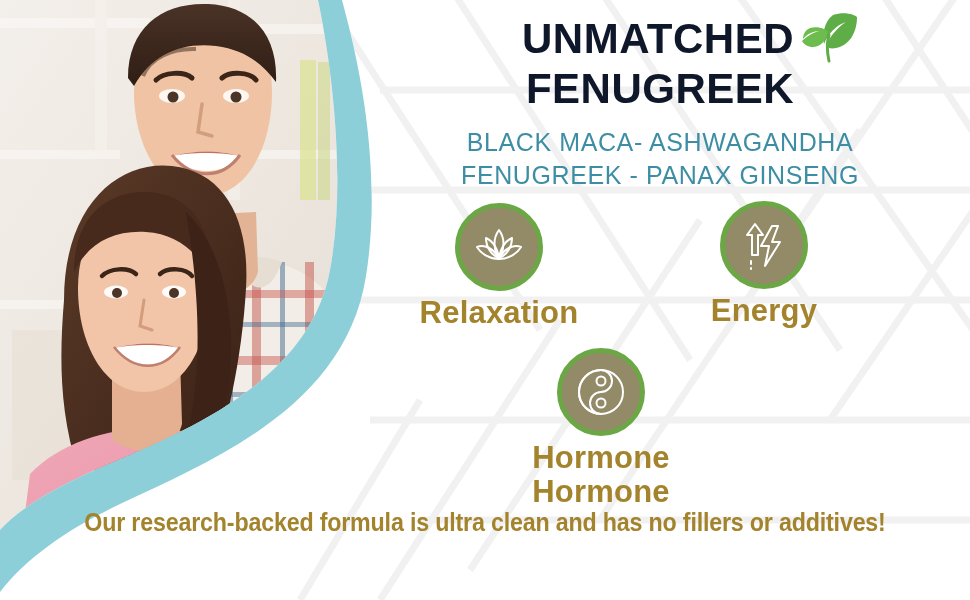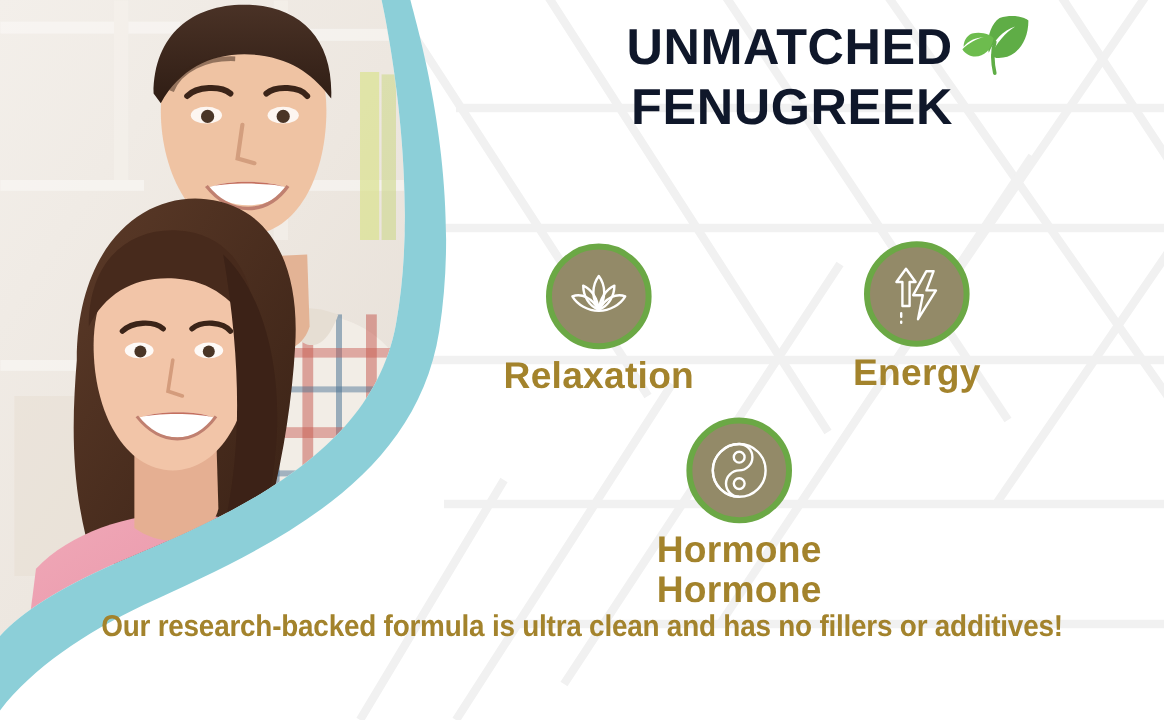--- a/index.html
+++ b/index.html
@@ -125,21 +125,21 @@
     font-family: "Liberation Sans", sans-serif;
     font-weight: bold;
     font-size: 31px;
     line-height: 34px;
     letter-spacing: 0.2px;
   }
 
   #benefit-relaxation { left: 44px;  top: 203px; }
   #benefit-energy     { left: 309px; top: 201px; }
   #benefit-mood       { left: -90px; top: 348px; }
-  #benefit-hormone    { left: 161px; top: 348px; }
+  #benefit-hormone    { left: 146px; top: 348px; }
 
   
   #tagline {
     position: absolute;
     left: 0;
     top: 508px;
     width: 970px;
     text-align: center;
     z-index: 4;
     color: #A3832C;
@@ -297,20 +297,24 @@
           <svg id="leaf-icon" viewBox="0 0 62 62">
             <path d="M35 9 C47 5 57 9 59 11 C59 28 50 40 38 42 C33 43 30 42 28 40 C32 30 40 21 48 16 C38 19 30 28 26 38 C24 30 26 15 35 9 Z" fill="#5FAD46"></path>
             <path d="M12 22 C20 20 28 23 30 26 C28 36 21 42 13 41 C8 40 5 37 4 35 C9 30 16 26 22 25 C15 25 9 28 5 33 C5 29 7 24 12 22 Z" fill="#6DBC4E"></path>
             <path d="M31 55 C29 46 29 36 31 29" stroke="#5FAD46" stroke-width="3" fill="none" stroke-linecap="round"></path>
           </svg>
         </span>
       </div>
       <div class="headline-line">FENUGREEK</div>
     </div>
 
+    <div id="ingredients-block">
+      <div class="ingredient-line">BLACK MACA- ASHWAGANDHA</div>
+      <div class="ingredient-line">FENUGREEK - PANAX GINSENG</div>
+    </div>
 
     <div class="benefit" id="benefit-energy">
       <div class="benefit-circle">
         <svg width="52" height="52" viewBox="0 0 52 52">
           <g fill="none" stroke="#FFFFFF" stroke-width="2" stroke-linejoin="round" stroke-linecap="round">
             <path d="M17 5 L9 16 L14 16 L14 36 L20 36 L20 16 L25 16 Z"></path>
             <path d="M13 42 L13 45 M13 49 L13 50"></path>
             <path d="M34 7 L23 27 L31 27 L27 47 L42 23 L34 23 L40 7 Z"></path>
           </g>
         </svg>

